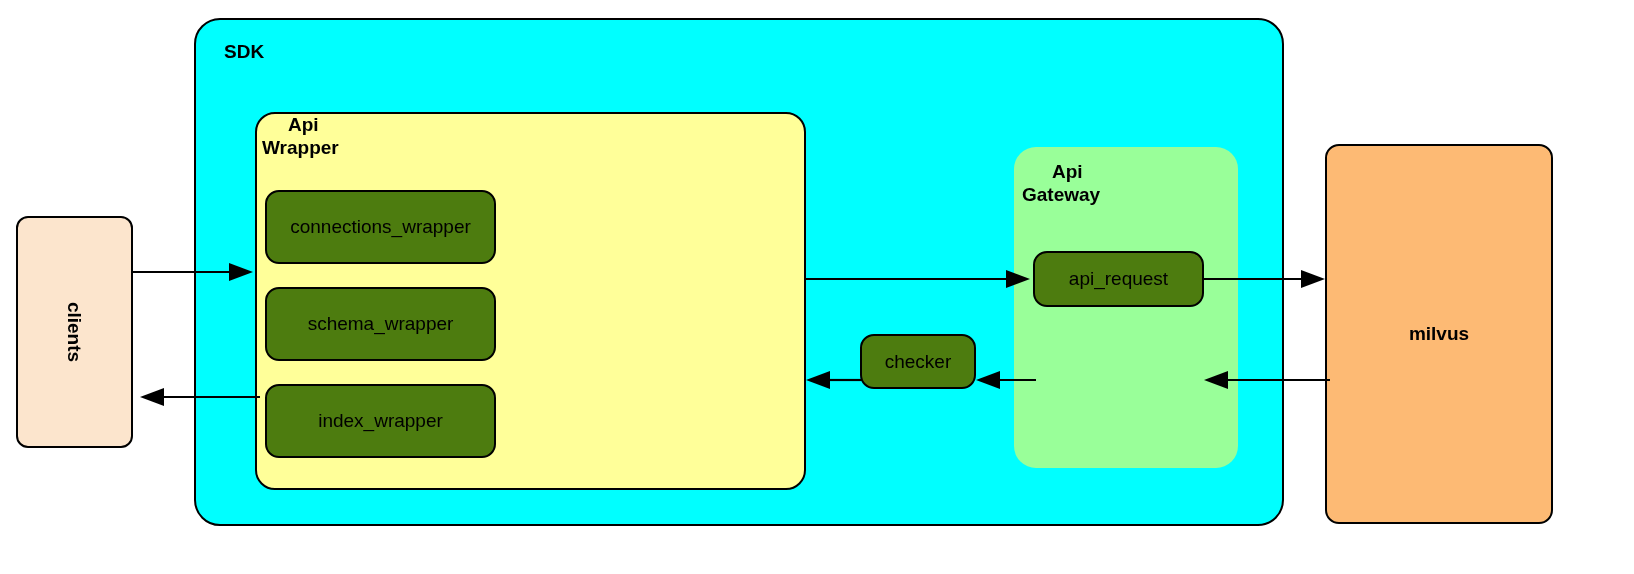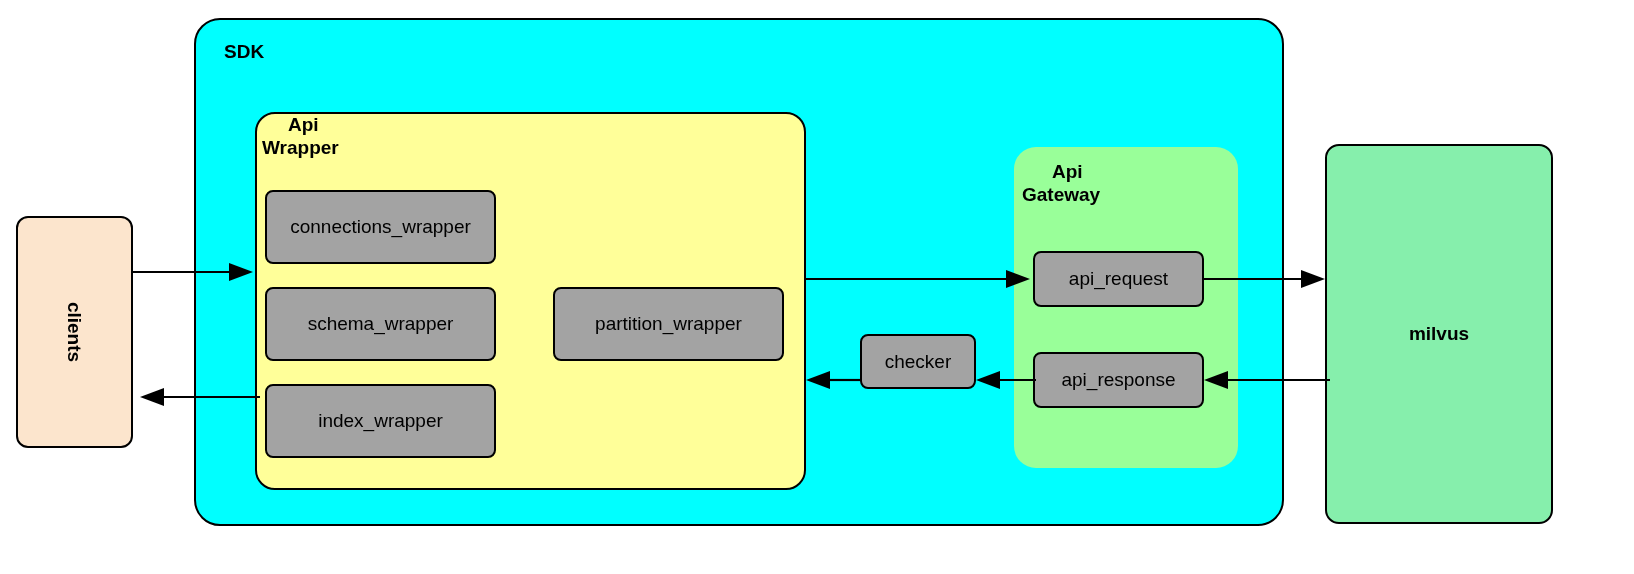--- a/index.html
+++ b/index.html
@@ -60,23 +60,23 @@
     white-space: pre;
   }
   .sdk-title  { left: 224px; top: 40px; }
   .apiw-title { left: 262px; top: 113px; text-indent: 26px; }
   .apig-title { left: 1022px; top: 160px; text-indent: 30px; }
 
   
   .leaf {
     position: absolute;
     box-sizing: border-box;
-    background: #a3a3a3;
-    border: 2px solid #000000;
-    border-radius: 8px;
+    background: #4d7c0f;
+    border: 2px solid #000000;
+    border-radius: 14px;
     display: flex;
     align-items: center;
     justify-content: center;
     font-size: 19px;
     color: #000000;
     white-space: nowrap;
   }
   .w-col1 { left: 265px; width: 231px; }
   .w-col2 { left: 553px; width: 231px; }
   .w-row1 { top: 190px; height: 74px; }
@@ -116,21 +116,21 @@
   }
   .clients-label > span {
     transform: rotate(90deg);
     white-space: nowrap;
   }
   .milvus-box {
     left: 1325px;
     top: 144px;
     width: 228px;
     height: 380px;
-    background: #86efac;
+    background: #fdba74;
     border: 2px solid #000000;
     border-radius: 14px;
     display: flex;
     align-items: center;
     justify-content: center;
     font-weight: bold;
     font-size: 19px;
     color: #000000;
   }
 
@@ -159,24 +159,22 @@
 Wrapper</div>
 
   <div class="box apigateway-box"></div>
   <div class="group-title apig-title">Api
 Gateway</div>
 
   <div class="leaf w-col1 w-row1">connections_wrapper</div>
   <div class="leaf w-col1 w-row2">schema_wrapper</div>
   <div class="leaf w-col1 w-row3">index_wrapper</div>
 
-  <div class="leaf w-col2 w-row2">partition_wrapper</div>
 
   <div class="leaf gw-leaf gw-row1">api_request</div>
-  <div class="leaf gw-leaf gw-row2">api_response</div>
 
   <div class="leaf checker-box">checker</div>
 
   <div class="box clients-box">
     <div class="clients-label">
       <span>clients</span>
     </div>
   </div>
 
   <div class="box milvus-box">milvus</div>

